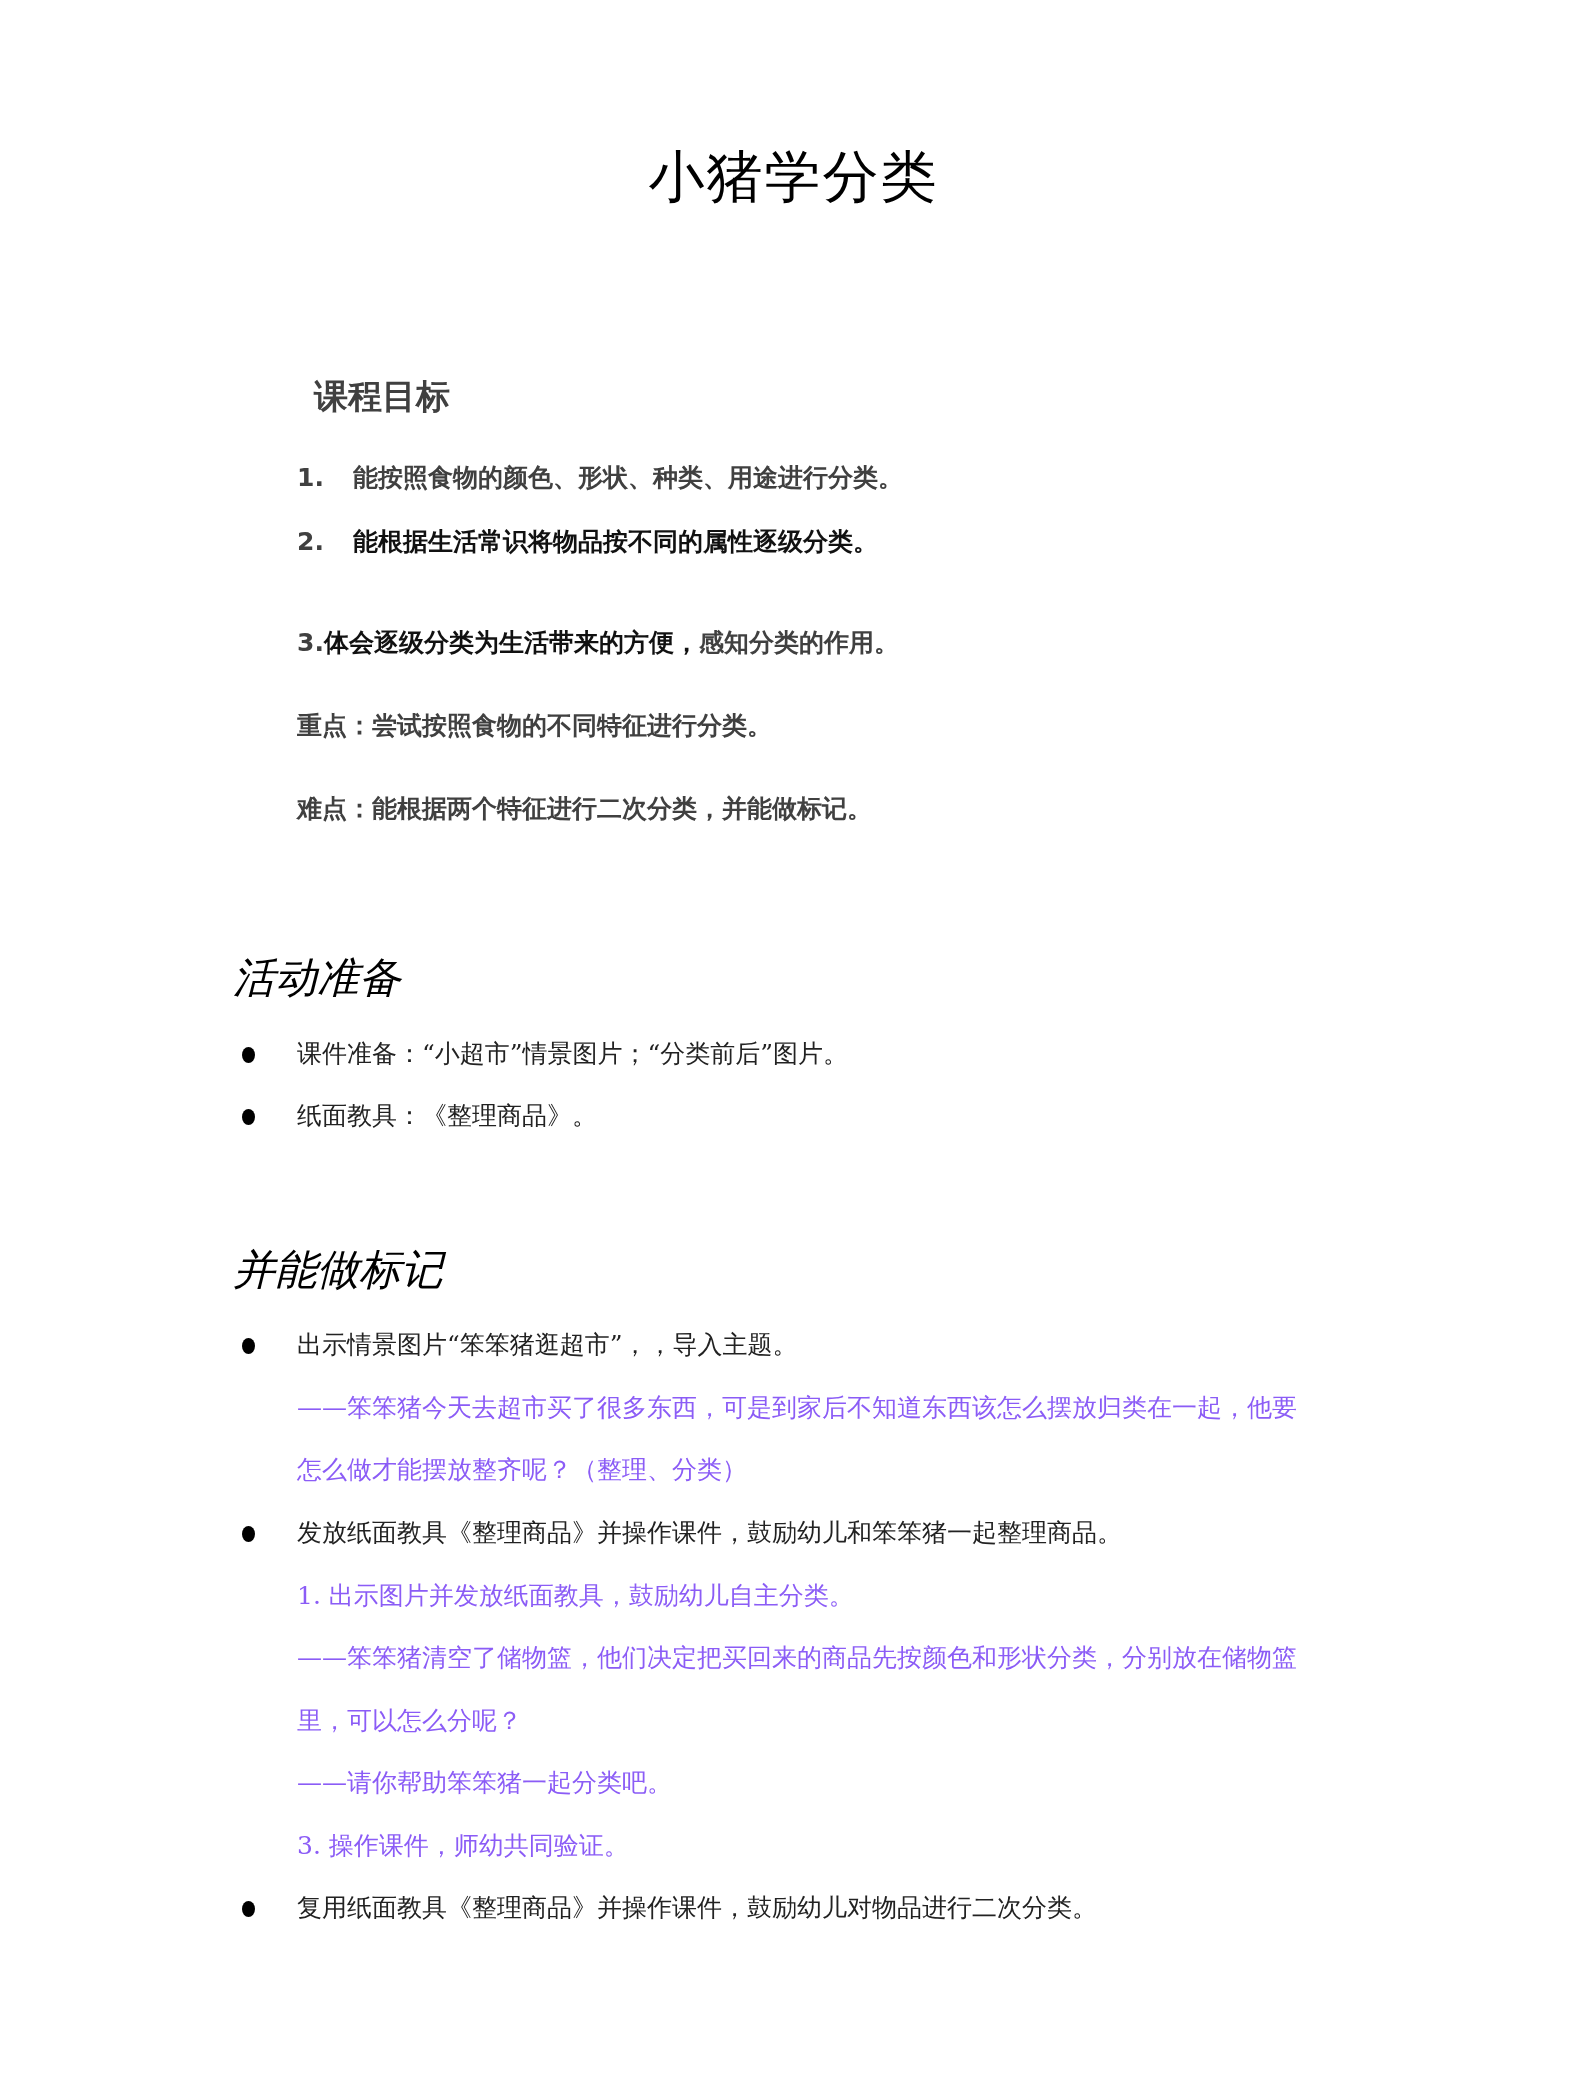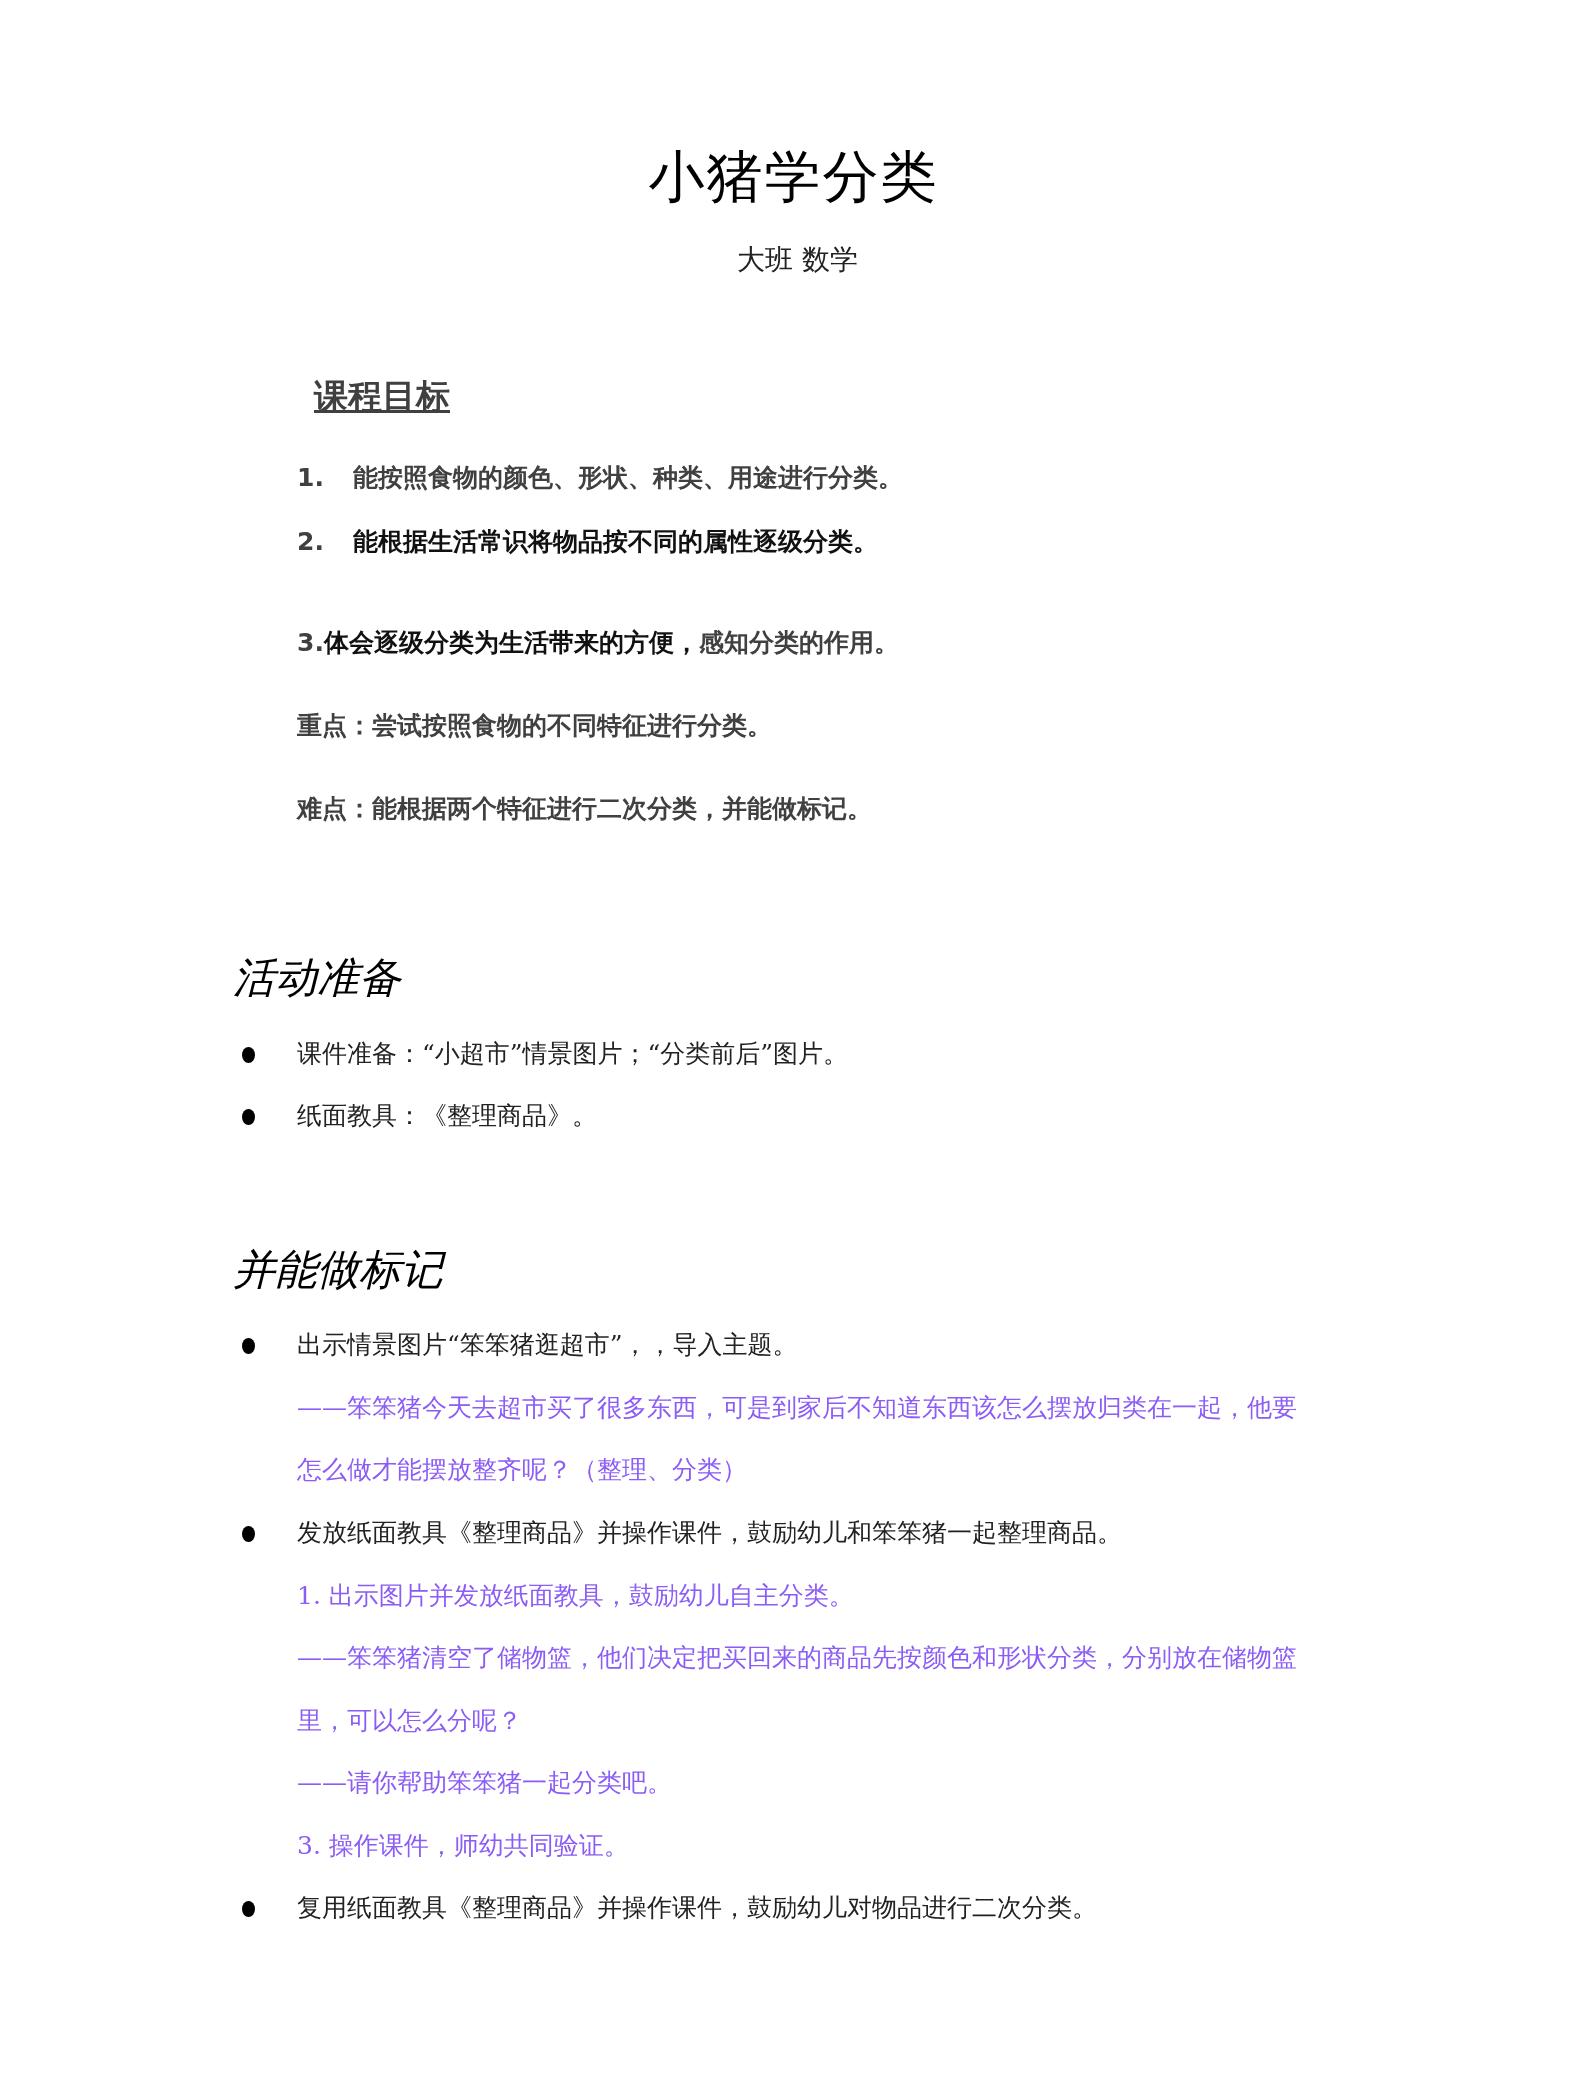--- a/index.html
+++ b/index.html
@@ -15,21 +15,21 @@
       line-height: 70px;
     }
     .subtitle {
       position: absolute; left: 0; right: 0; top: 240px;
       text-align: center; font-size: 28px; color: #222; line-height: 40px;
       padding-left: 8px;
     }
 
     .h-goal {
       position: absolute; left: 314px; top: 374px;
-      font-size: 34px; font-weight: bold; color: #404040; line-height: 44px; text-decoration: underline;
+      font-size: 34px; font-weight: bold; color: #404040; line-height: 44px;
     }
 
     .goal-line {
       position: absolute; left: 297px;
       font-size: 25px; line-height: 36px; color: #404040; white-space: nowrap; font-weight: bold;
     }
     .goal-line .num { display: inline-block; width: 56px; }
     .goal-line.dark { color: #111; }
     .goal-line .soft { color: #404040; }
 
@@ -52,21 +52,20 @@
       position: absolute; left: 297px; white-space: nowrap;
       font-size: 25px; line-height: 36px; color: #8b5cf6;
     }
   </style>
 </head>
 <body>
 
 <div class="page">
 
   <div class="title serif">小猪学分类</div>
-  <div class="subtitle serif">大班  数学</div>
 
   <div class="h-goal sans">课程目标</div>
 
   <div class="goal-line sans" style="top:460px;">
     <span class="num">1.</span><span>能按照食物的颜色、形状、种类、用途进行分类。</span>
   </div>
   <div class="goal-line sans dark" style="top:524px;">
     <span class="num soft">2.</span><span>能根据生活常识将物品按不同的属性逐级分类。</span>
   </div>
   <div class="goal-line sans dark" style="top:625px;">

